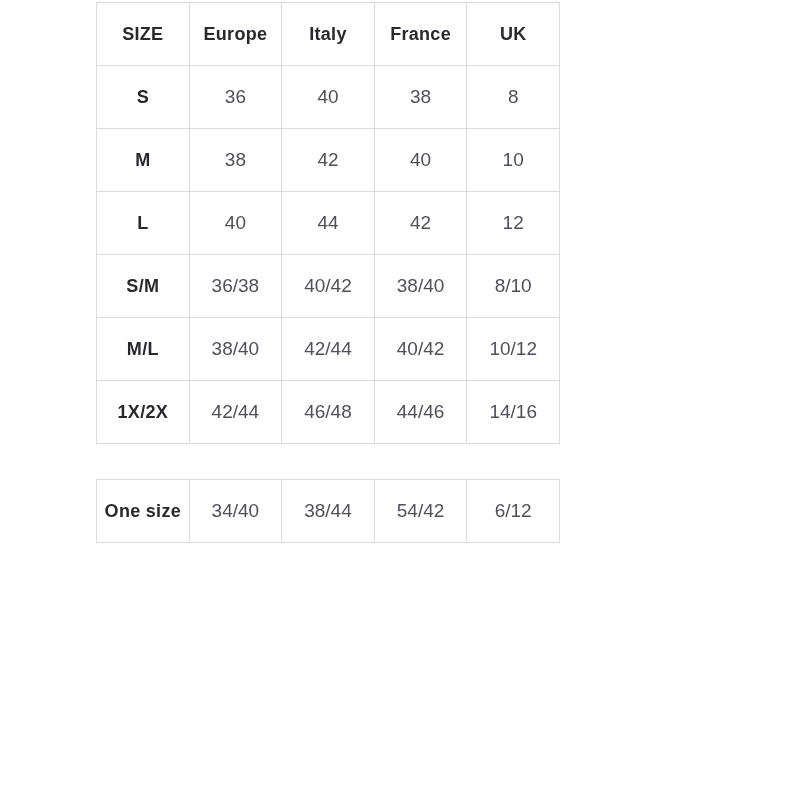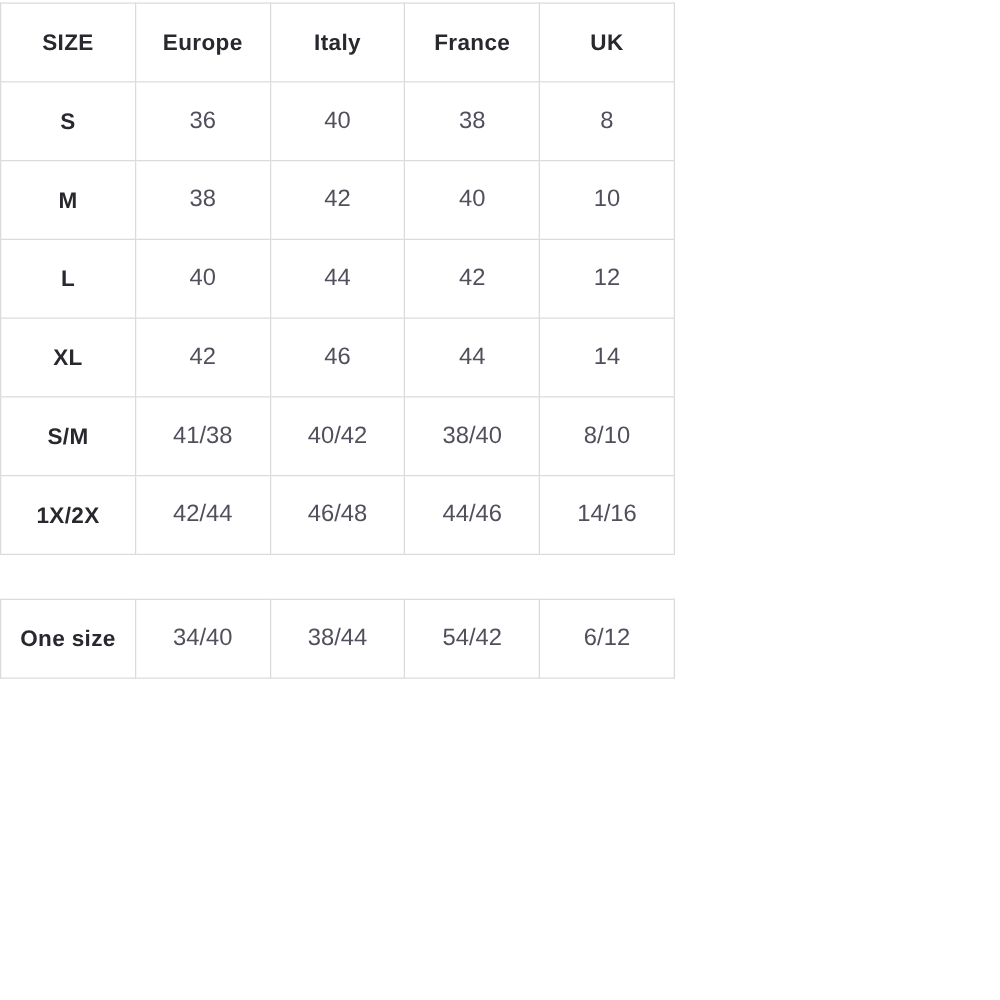--- a/index.html
+++ b/index.html
@@ -11,21 +11,22 @@
     position: relative;
     width: 800px;
     height: 800px;
     background: var(--background, #ffffff);
     font-family: "Liberation Sans", sans-serif;
     overflow: hidden;
   }
   .size-table {
     border-collapse: collapse;
     table-layout: fixed;
-    width: 540px;
+    width: 464px;
+    margin-left: 96px;
   }
   #table-main { margin-top: 2px; }
   #table-extra { margin-top: 35px; }
   .size-table th,
   .size-table td {
     border: 1px solid var(--border, #dbdbdb);
     height: 62px;
     text-align: center;
     vertical-align: middle;
     padding: 0;
@@ -78,32 +79,32 @@
           <td>10</td>
         </tr>
         <tr>
           <td class="row-label">L</td>
           <td>40</td>
           <td>44</td>
           <td>42</td>
           <td>12</td>
         </tr>
         <tr>
-          <td class="row-label">XL</td>
-          <td>42</td>
-          <td>46</td>
-          <td>44</td>
-          <td>14</td>
-        </tr>
-        <tr>
           <td class="row-label">S/M</td>
-          <td>41/38</td>
+          <td>36/38</td>
           <td>40/42</td>
           <td>38/40</td>
           <td>8/10</td>
+        </tr>
+        <tr>
+          <td class="row-label">M/L</td>
+          <td>38/40</td>
+          <td>42/44</td>
+          <td>40/42</td>
+          <td>10/12</td>
         </tr>
         <tr>
           <td class="row-label">1X/2X</td>
           <td>42/44</td>
           <td>46/48</td>
           <td>44/46</td>
           <td>14/16</td>
         </tr>
       </tbody>
   </table>

